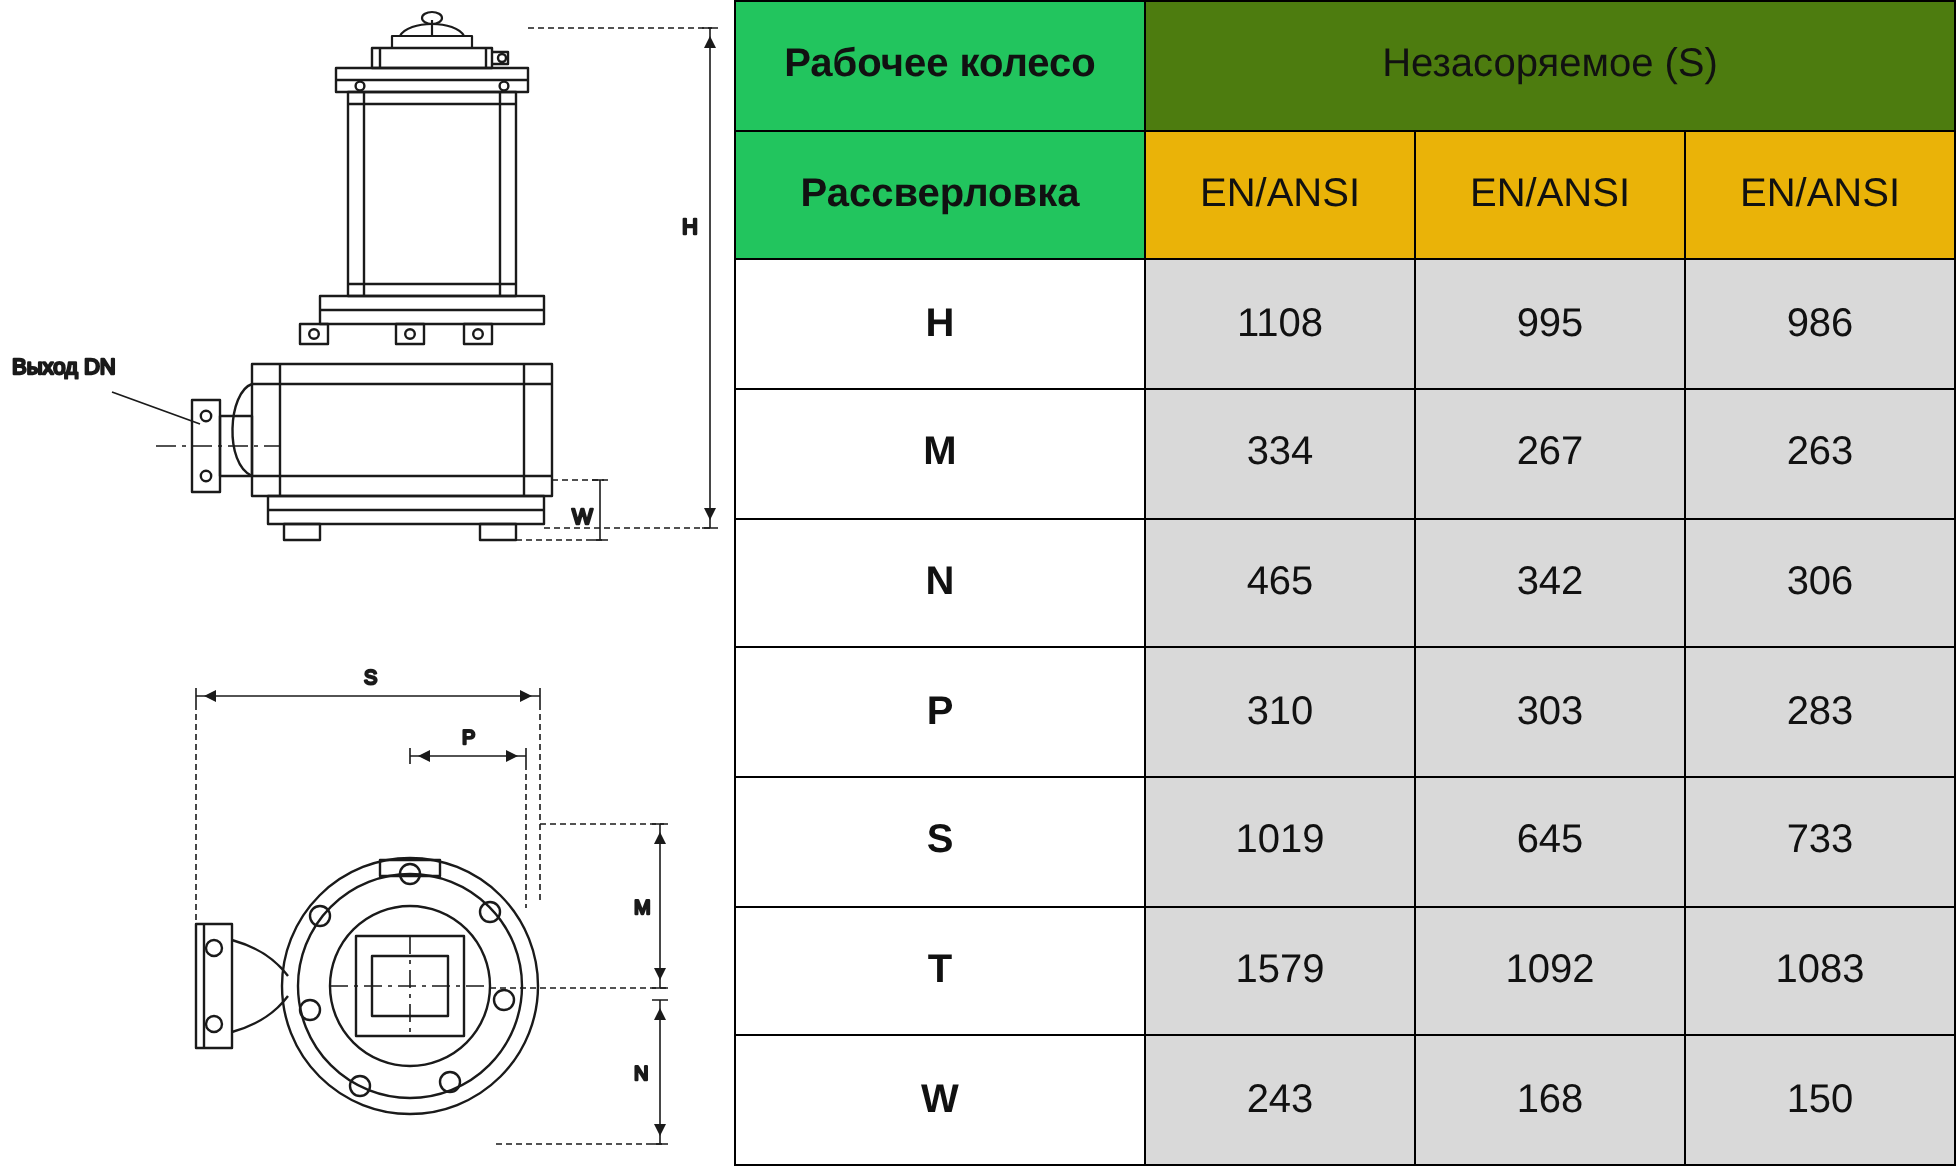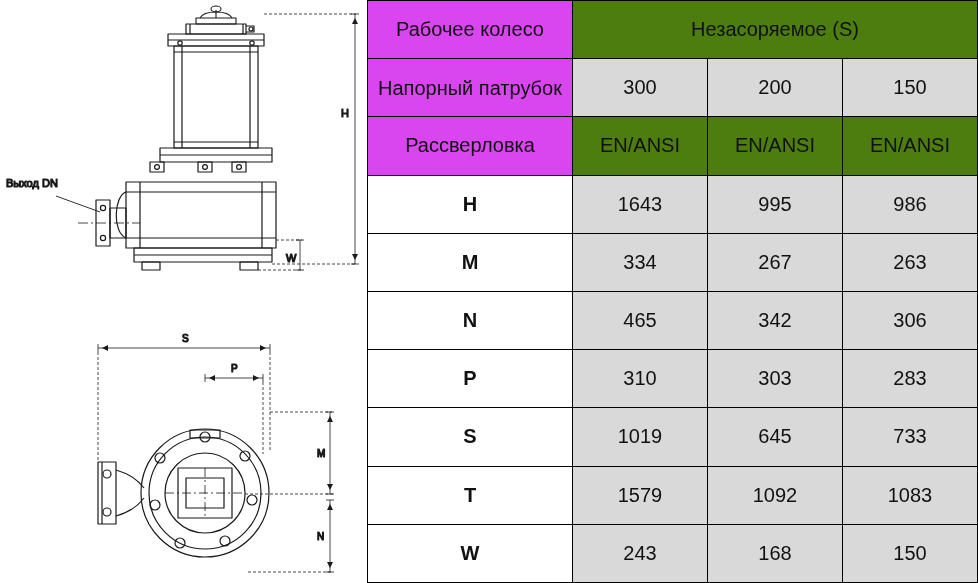--- a/index.html
+++ b/index.html
@@ -48,35 +48,35 @@
   table.spec td {
     border: 1px solid #000;
     text-align: center;
     vertical-align: middle;
     font-size: 20px;
     color: #111;
     padding: 2px 4px;
   }
   td.label {
     width: 196px;
-    font-weight: normal;
-    background: #d946ef;
+    font-weight: bold;
+    background: #22c55e;
     font-size: 19px;
   }
   td.label-left {
     text-align: left;
     padding-left: 14px;
   }
   td.val {
     width: 138px;
     background: #d9d9d9;
     font-size: 23px;
   }
   td.val-white {
-    background: #4d7c0f;
+    background: #eab308;
     font-size: 23px;
   }
   td.hdr-merge {
     background: #4d7c0f;
     font-size: 15px;
     font-weight: normal;
   }
   td.dim-label {
     font-weight: bold;
     font-size: 23px;
@@ -248,34 +248,28 @@
   </div>
 
   <div id="table-panel">
     <table class="spec">
       <tbody>
         <tr>
           <td class="label label-left">Рабочее колесо</td>
           <td class="hdr-merge" colspan="3">Незасоряемое (S)</td>
         </tr>
         <tr>
-          <td class="label label-left lbl-two">Напорный патрубок</td>
-          <td class="val">300</td>
-          <td class="val">200</td>
-          <td class="val">150</td>
-        </tr>
-        <tr>
           <td class="label label-left">Рассверловка</td>
           <td class="val-white">EN/ANSI</td>
           <td class="val-white">EN/ANSI</td>
           <td class="val-white">EN/ANSI</td>
         </tr>
         <tr>
           <td class="dim-label">H</td>
-          <td class="val">1643</td>
+          <td class="val">1108</td>
           <td class="val">995</td>
           <td class="val">986</td>
         </tr>
         <tr>
           <td class="dim-label">M</td>
           <td class="val">334</td>
           <td class="val">267</td>
           <td class="val">263</td>
         </tr>
         <tr>

